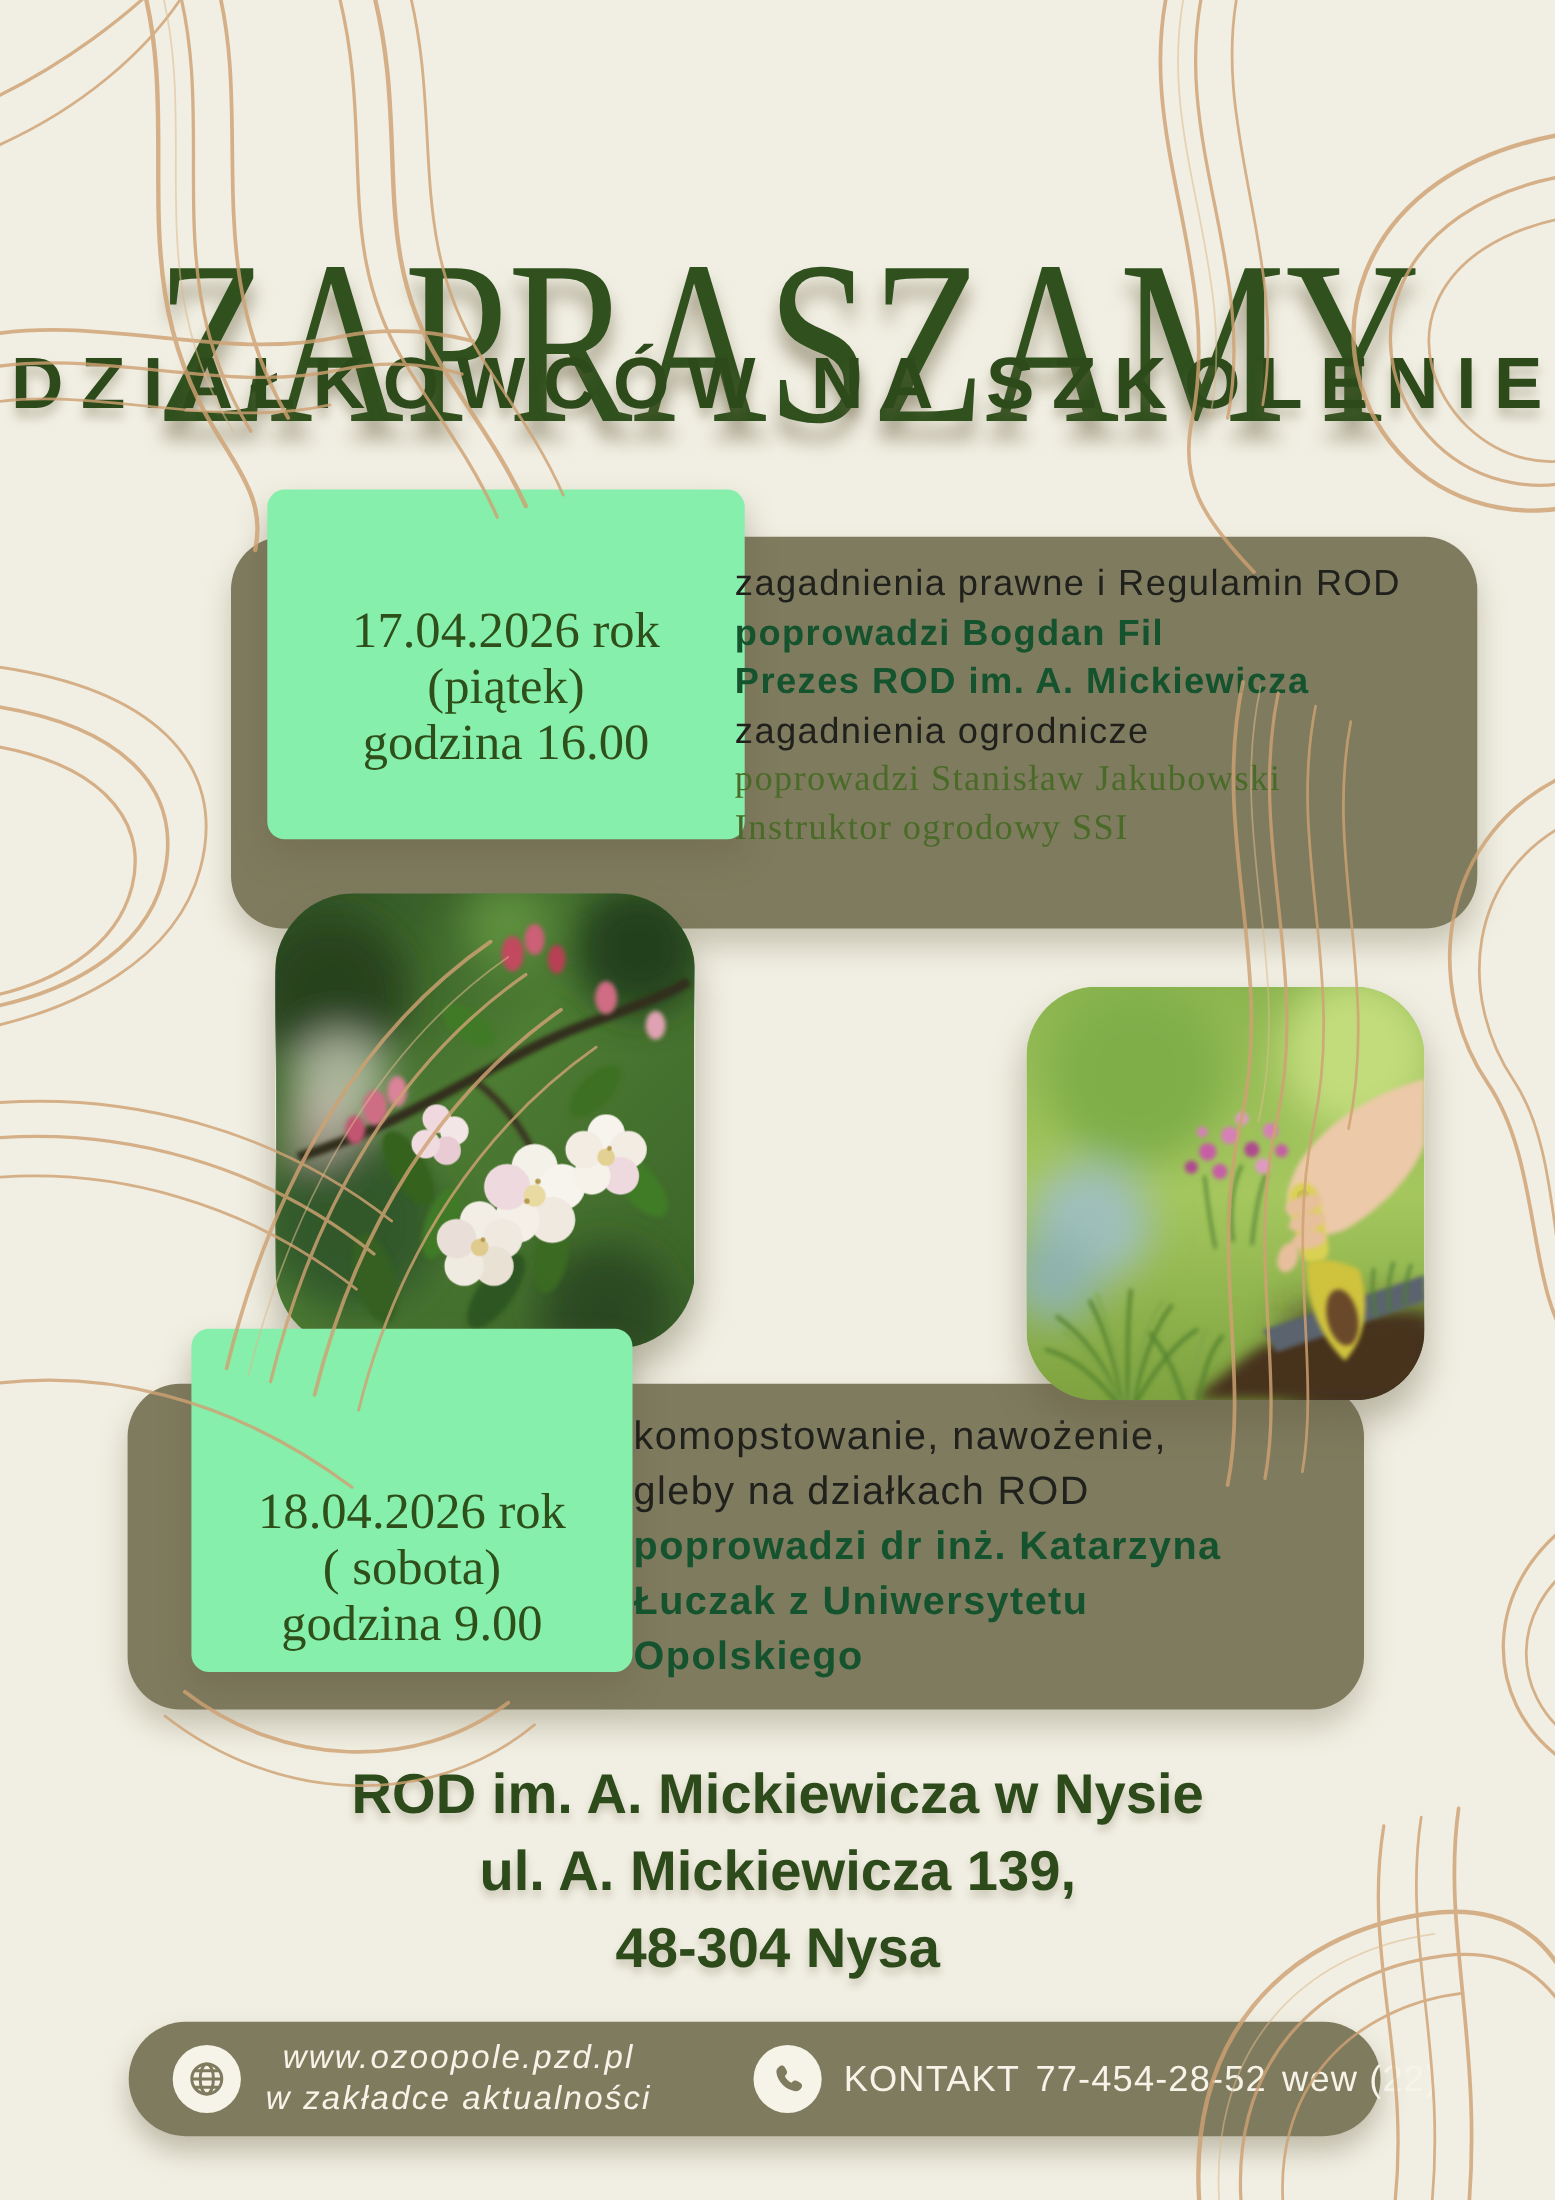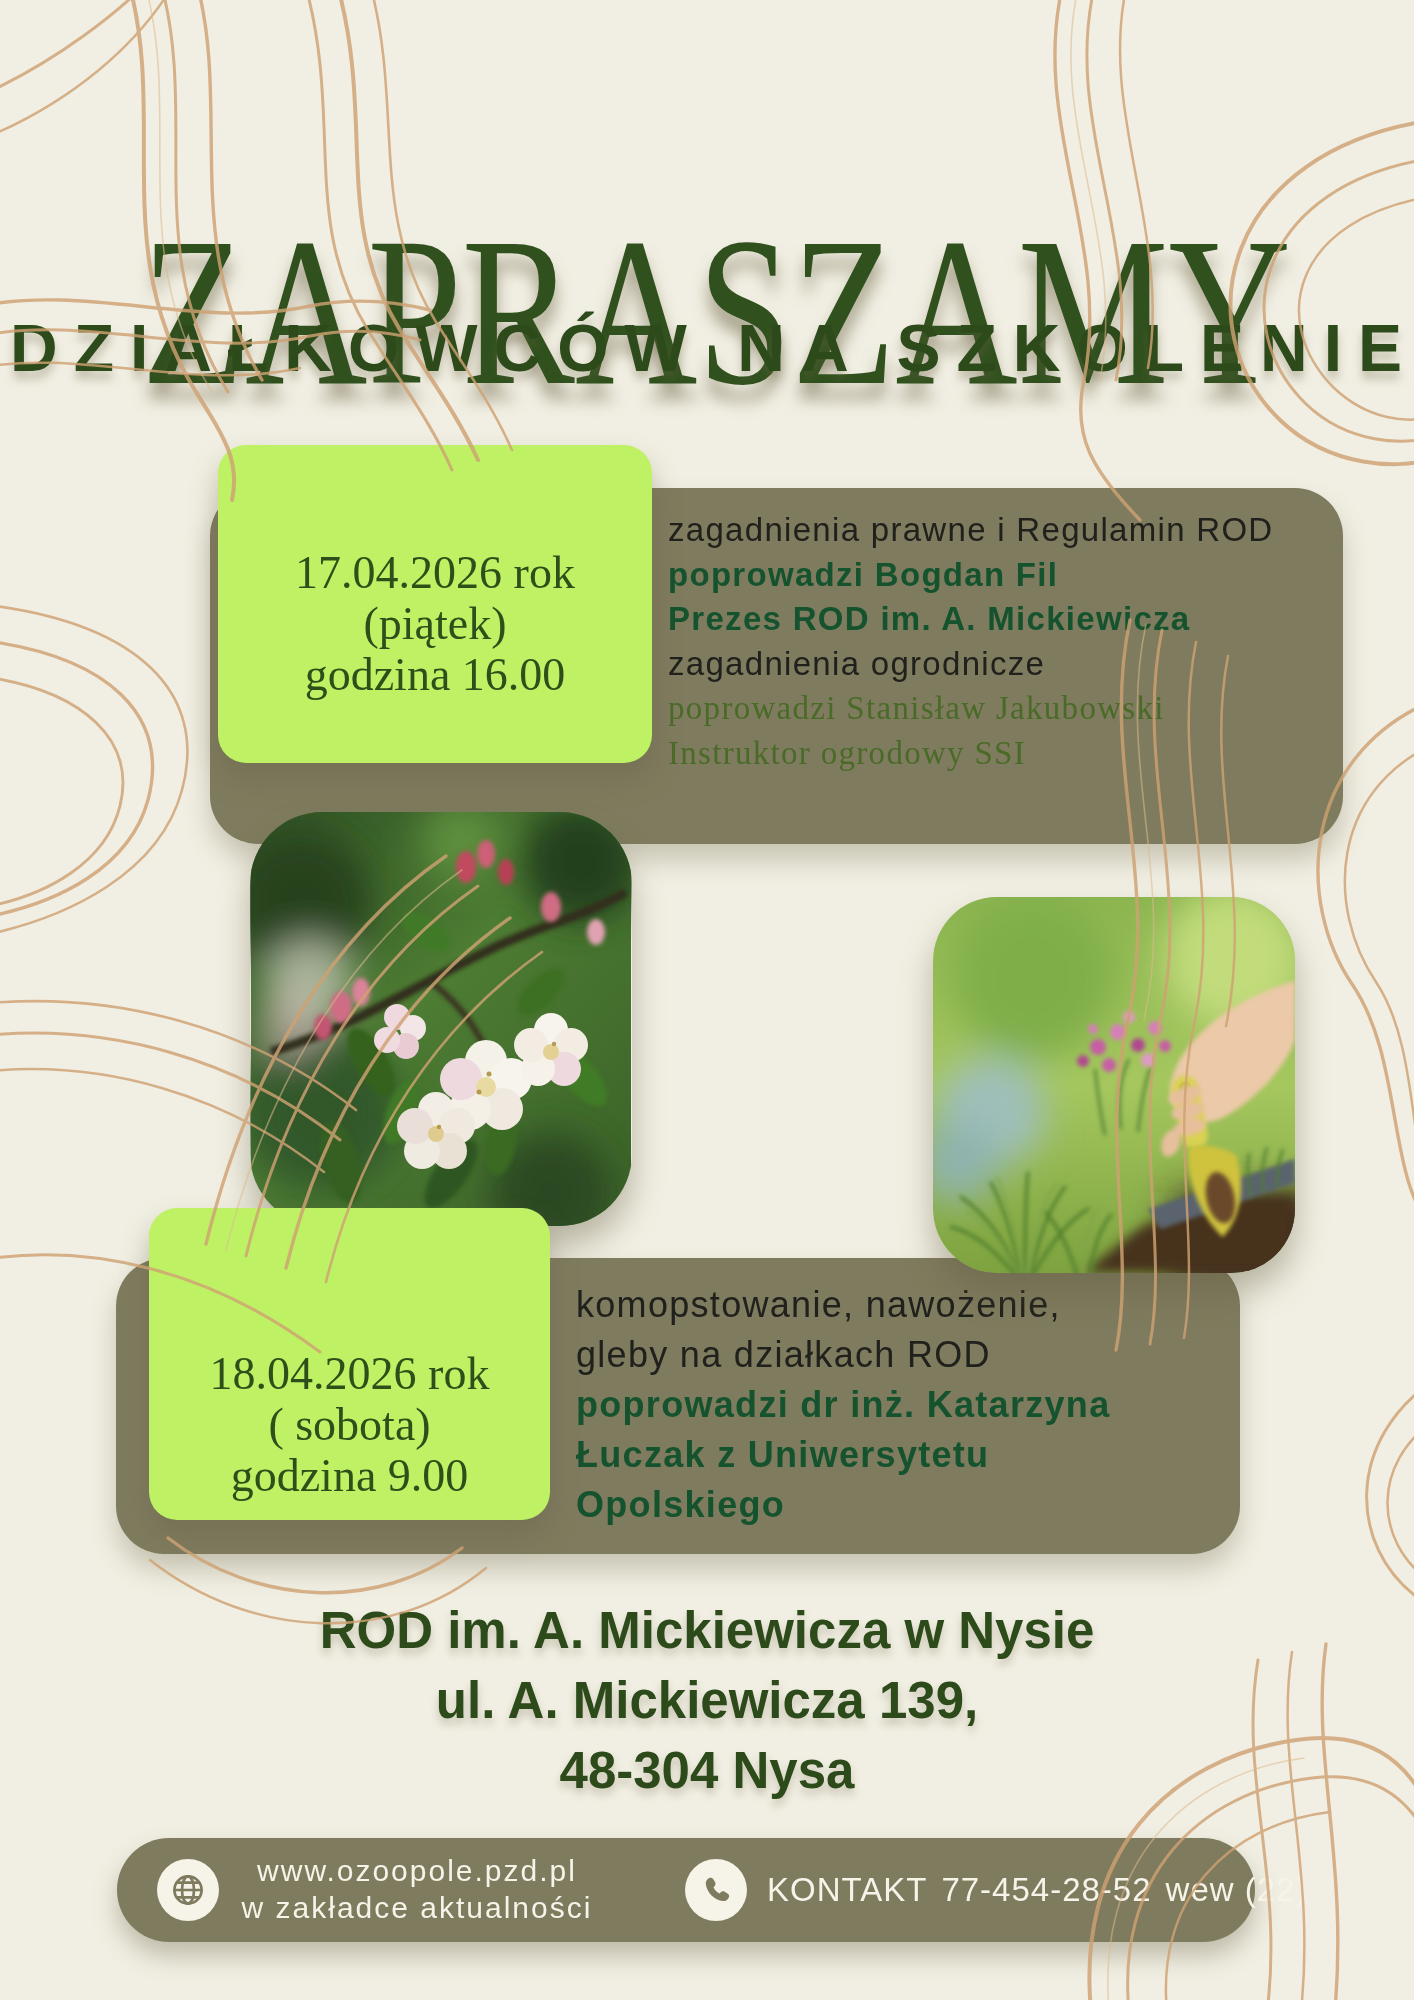--- a/index.html
+++ b/index.html
@@ -15,21 +15,21 @@
          text-shadow:0 16px 18px rgba(110,100,70,.55);white-space:nowrap;}
   .subtitle{top:310px;left:0;width:1414px;text-align:center;
             font-weight:700;font-size:66px;color:#2d4a1b;
             letter-spacing:16px;padding-left:10px;box-sizing:border-box;
             text-shadow:0 8px 10px rgba(110,100,70,.35);white-space:nowrap;}
 
   
   .olive{background:#7f7b5e;border-radius:48px;box-shadow:0 16px 26px rgba(105,98,70,.30);}
   .block1{left:210px;top:488px;width:1133px;height:356px;}
   .block2{left:116px;top:1258px;width:1124px;height:296px;}
-  .khaki{background:#bef264;border-radius:28px;box-shadow:0 16px 28px rgba(105,98,70,.38);}
+  .khaki{background:#86efac;border-radius:16px;box-shadow:0 16px 28px rgba(105,98,70,.38);margin-left:25px;}
   .datebox1{left:218px;top:445px;width:434px;height:318px;}
   .datebox2{left:149px;top:1208px;width:401px;height:312px;}
   .date{font-family:"Liberation Serif",serif;color:#2f4f1a;font-size:46px;
         line-height:51px;text-align:center;width:100%;}
   .datebox1 .date{margin-top:102px;}
   .datebox2 .date{margin-top:140px;}
 
   .info{line-height:44.5px;font-size:33px;letter-spacing:1.3px;}
   .info1{left:668px;top:508px;width:665px;}
   .info2{left:576px;top:1280px;width:660px;font-size:36px;line-height:50px;}
@@ -49,21 +49,21 @@
            font-weight:700;font-size:51px;line-height:70px;
            text-shadow:0 6px 8px rgba(110,100,70,.30);}
 
   
   .footer{left:117px;top:1838px;width:1138px;height:104px;background:#7f7b5e;
           border-radius:52px;box-shadow:0 14px 24px rgba(100,92,64,.35);}
   .iconcirc{position:absolute;width:62px;height:62px;border-radius:50%;
             background:#f6f3e8;top:21px;display:flex;align-items:center;justify-content:center;}
   .globe-c{left:40px;} .phone-c{left:568px;}
   .web{position:absolute;left:120px;top:14px;width:360px;text-align:center;
-       color:#f6f3e8;font-size:30px;line-height:37px;letter-spacing:2px;}
+       color:#f6f3e8;font-size:30px;line-height:37px;letter-spacing:2px;font-style:italic;}
   .contact{position:absolute;left:650px;top:0;height:104px;display:flex;
            align-items:center;gap:14px;color:#f6f3e8;font-size:33px;letter-spacing:1px;white-space:nowrap;}
 
   .decor{position:absolute;left:0;top:0;pointer-events:none;} .mid{z-index:1;} .top{z-index:3;}
 </style>
 </head>
 <body>
 
 <div class="page">
 

